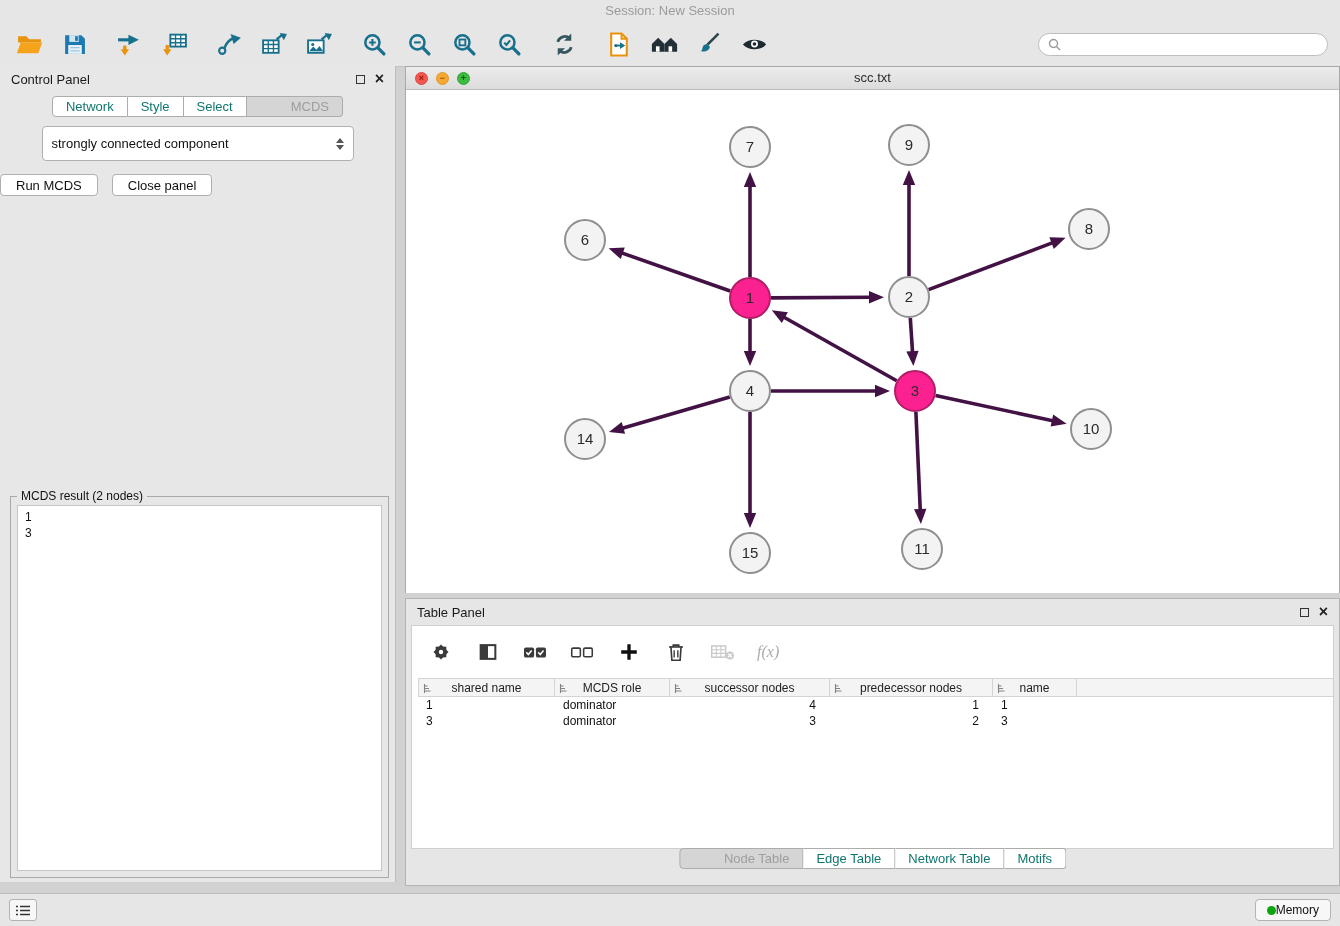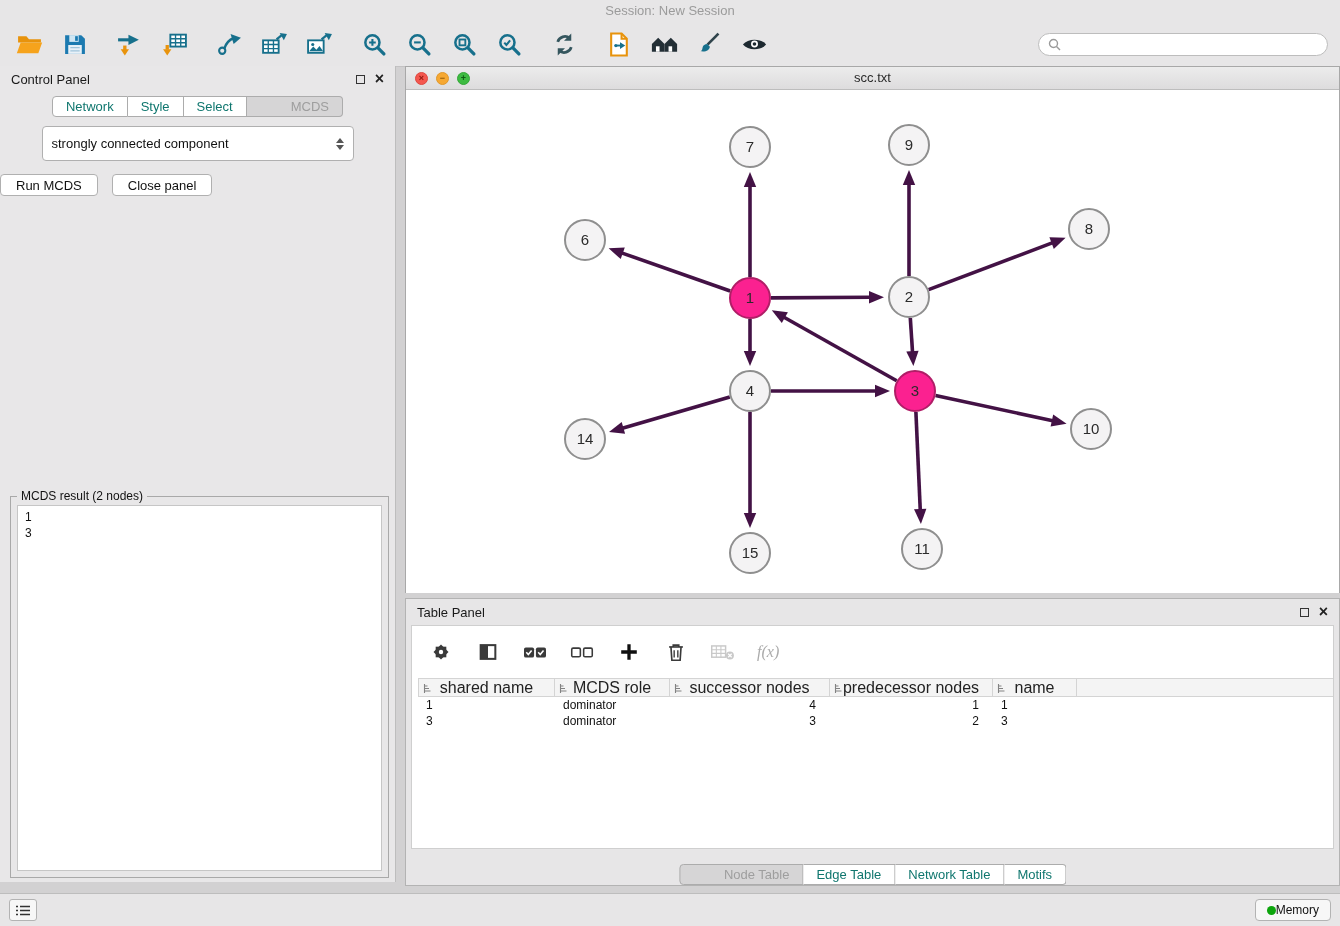--- a/index.html
+++ b/index.html
@@ -76,28 +76,28 @@
   .table-white{position:absolute;left:5px;right:5px;top:26px;height:224px;background:#fff;
     border:1px solid #cfcfcf;}
   .table-toolbar{height:52px;display:flex;align-items:center;padding-left:16px;gap:21px;}
   .ticon{width:26px;height:24px;background:transparent;border:none;display:flex;align-items:center;
     justify-content:center;}
   .ticon svg{width:24px;height:22px;display:block;}
   .ticon.wide svg{width:30px;}
   .fx{font-family:"Liberation Serif",serif;font-style:italic;font-size:16px;color:#ababab;}
   .thead{display:flex;margin-left:6px;border-top:1px solid #d4d4d4;border-bottom:1px solid #d4d4d4;
     background:#f4f4f4;height:19px;}
-  .th{display:flex;align-items:center;justify-content:center;font-size:16px;color:#222;
+  .th{display:flex;align-items:center;justify-content:center;font-size:12px;color:#222;
     border-right:1px solid #d4d4d4;position:relative;}
   .th:first-child{border-left:1px solid #d4d4d4;}
   .th .sorticon{position:absolute;left:4px;top:4px;}
   .tr{display:flex;margin-left:6px;height:16px;}
   .td{font-size:12px;color:#111;line-height:16px;padding:0 8px;}
   .td.align-right{text-align:right;padding-right:14px;}
-  .tab-row-bottom{position:absolute;bottom:0;left:50%;transform:translateX(-50%);}
+  .tab-row-bottom{position:absolute;bottom:16px;left:50%;transform:translateX(-50%);}
 
   
   .statusbar{position:absolute;bottom:0;left:0;width:100%;height:33px;background:#e7e6e7;
     border-top:1px solid #bdbdbd;display:flex;align-items:center;padding:0 9px;}
   .sbtn{width:28px;height:22px;background:#f7f7f7;border:1px solid #b3b3b3;border-radius:3px;
     display:flex;align-items:center;justify-content:center;}
   .memory-btn{margin-left:auto;height:22px;background:#f7f7f7;border:1px solid #b3b3b3;border-radius:4px;
     display:flex;align-items:center;padding:8px 11px;font-size:12px;color:#111;
     font-family:"Liberation Sans",sans-serif;}
   .mem-dot{width:9px;height:9px;border-radius:50%;background:#0da50d;}

